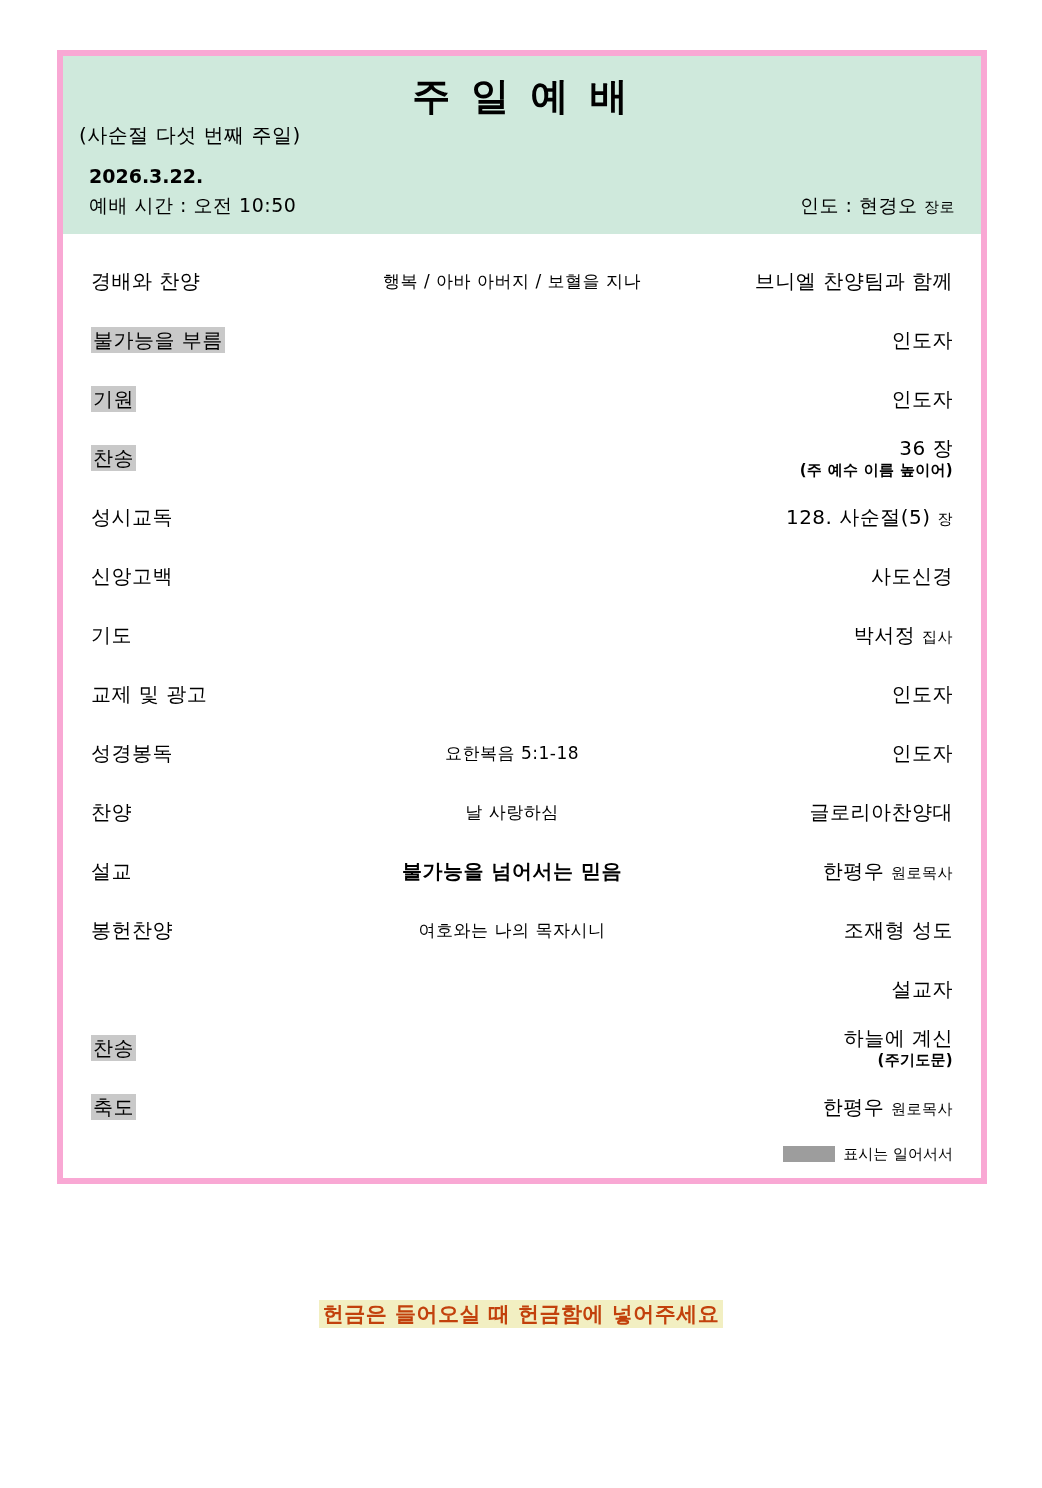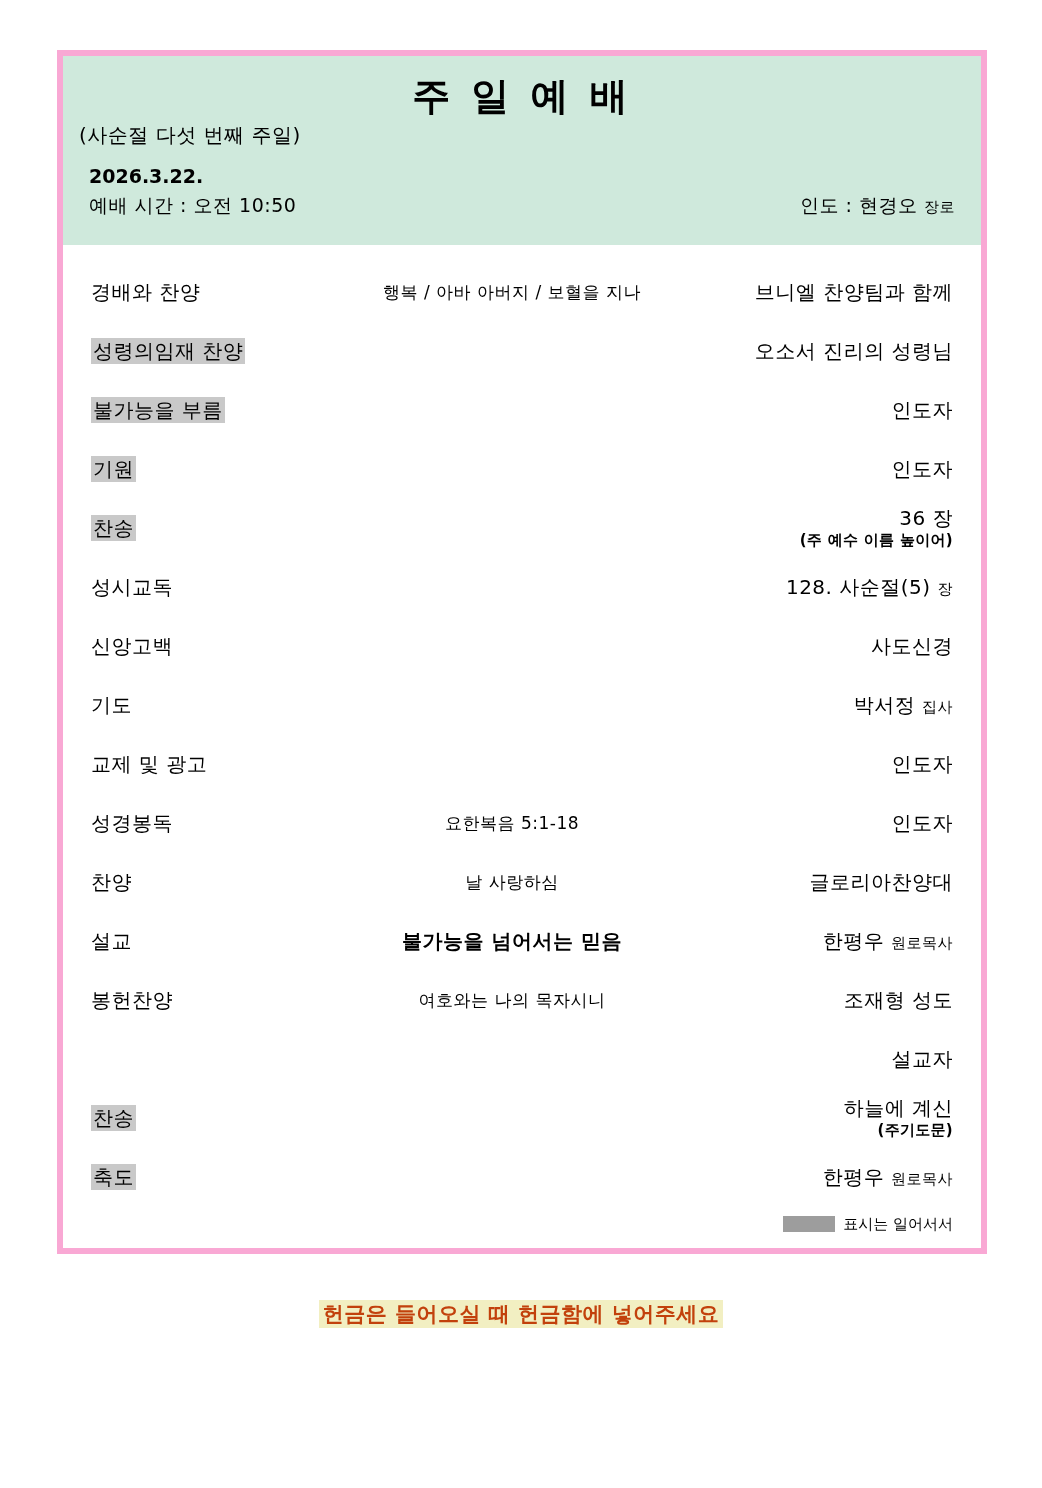--- a/index.html
+++ b/index.html
@@ -51,21 +51,21 @@
   .date-line {
     font-size: 19px;
     font-weight: bold;
     margin-left: 10px;
     margin-bottom: 6px;
   }
   .info-row {
     display: flex;
     justify-content: space-between;
     align-items: flex-start;
-    margin: 0 10px 16px 10px;
+    margin: 0 10px 5px 10px;
   }
   .svc-time {
     font-size: 19px;
     letter-spacing: 0.5px;
   }
   .leader {
     font-size: 19px;
     letter-spacing: 0.5px;
   }
   .small-role {
@@ -181,27 +181,20 @@
     <div class="order">
 
       <div class="row">
         <div class="col-item"><span>경배와 찬양</span></div>
         <div class="col-mid">행복 / 아바 아버지 / 보혈을 지나</div>
         <div class="col-right">
           <span>브니엘 찬양팀과 함께</span>
         </div>
       </div>
 
-      <div class="row">
-        <div class="col-item"><span class="hl">성령의임재 찬양</span></div>
-        <div class="col-mid"></div>
-        <div class="col-right">
-          <span>오소서 진리의 성령님</span>
-        </div>
-      </div>
 
       <div class="row">
         <div class="col-item"><span class="hl">불가능을 부름</span></div>
         <div class="col-mid"></div>
         <div class="col-right">
           <span>인도자</span>
         </div>
       </div>
 
       <div class="row">

